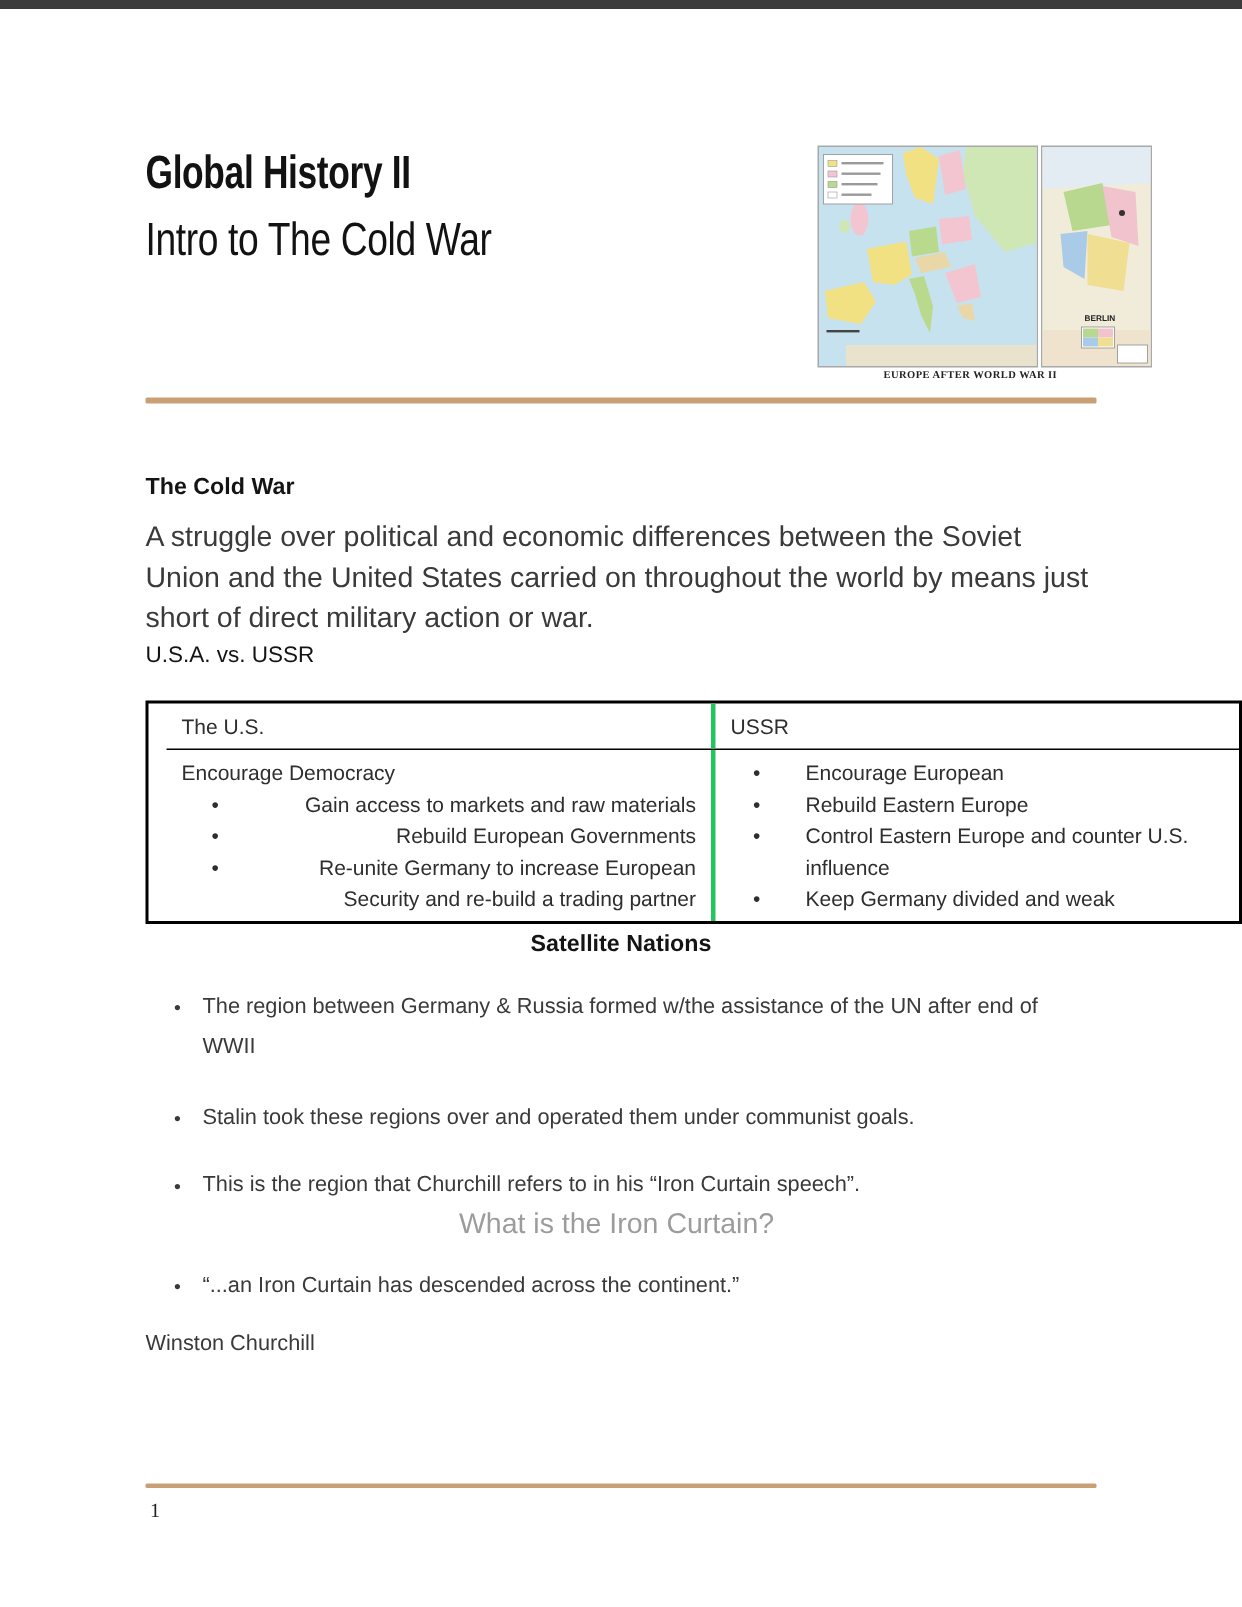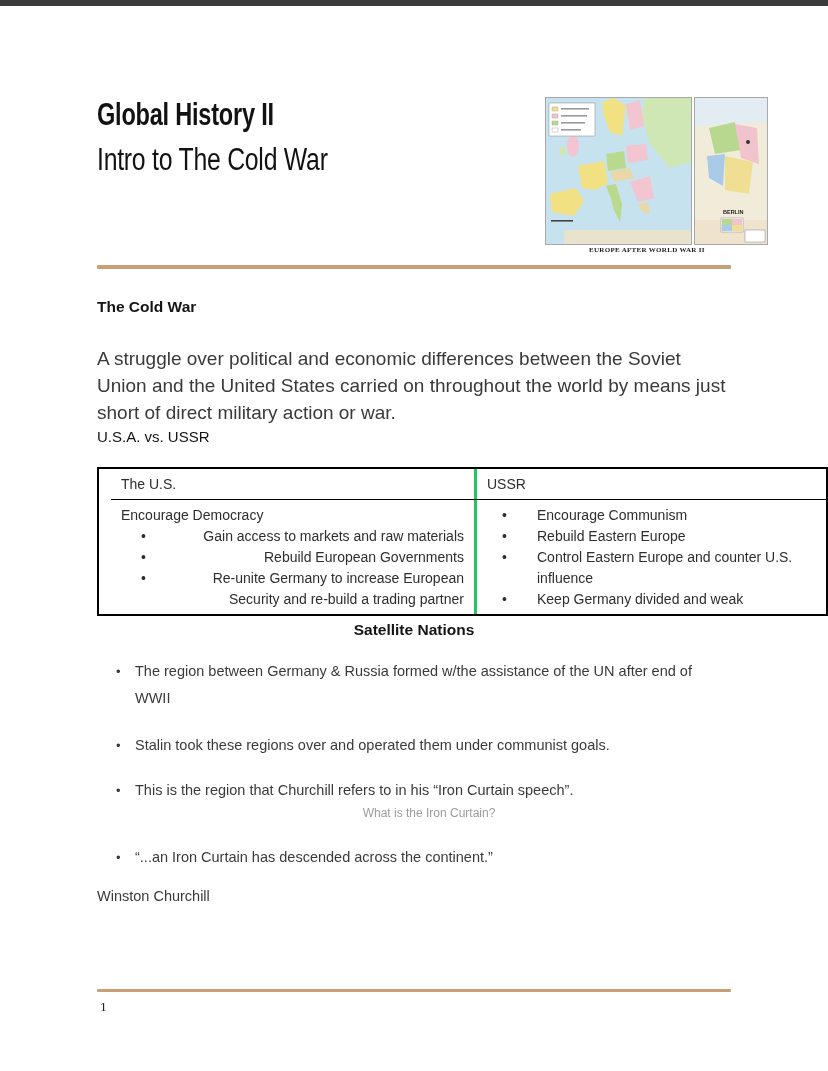--- a/index.html
+++ b/index.html
@@ -25,21 +25,21 @@
     margin-top:1px; font-family:"Liberation Serif", serif; font-size:7px; font-weight:700;
     text-transform:uppercase; letter-spacing:0.3px; color:#222; line-height:9px;padding-left:44px;
   }
 
   
   .divider { position:absolute; left:97px; width:634px; background:#c99f76; border-radius:1px; }
   .top-divider { top:265px; height:4px; }
   .bottom-divider { top:989px; height:3px; }
 
   
-  .h-coldwar { position:absolute; left:97px; top:298px; font-size:15.5px; font-weight:700; color:#141414; }
+  .h-coldwar { position:absolute; left:97px; top:316px; font-size:15.5px; font-weight:700; color:#141414; }
   .p-coldwar { position:absolute; left:97px; top:345px; width:633px; font-size:19px; line-height:27px; color:#3a3a3a; }
   .h-versus  { position:absolute; left:97px; top:428px; font-size:15px; font-weight:400; color:#141414;text-align:center; }
 
   
   .vs-table { position:absolute; left:97px; top:467px; width:731px; border:2px solid #000; font-size:14px; color:#2e2e2e; background:#fff; }
   .vs-row { display:grid; grid-template-columns:363px 1fr;margin-left:12px; }
   .vs-header { border-bottom:1px solid #000; }
   .vs-row .cell + .cell { border-left:3px solid #22c55e; }
   .vs-header .cell { padding:6px 10px 5px; line-height:19px; }
   .vs-body .cell { padding:5px 10px 4px; line-height:21px; }
@@ -51,21 +51,21 @@
   .ussr-list li::before { content:"\2022"; position:absolute; left:15px; }
 
   
   .h-satellite { position:absolute; left:97px; top:621px; width:634px; text-align:center; font-size:15.5px; font-weight:700; color:#141414; }
   .sat-li { position:absolute; left:97px; width:612px; padding-left:38px; font-size:14.5px; line-height:27px; color:#3a3a3a; }
   .sat-li::before { content:"\2022"; position:absolute; left:19px; font-size:13px; }
   .sat-li-1 { top:658px; }
   .sat-li-2 { top:732px; }
   .sat-li-3 { top:777px; }
   .sat-li-4 { top:844px; }
-  .sat-question { position:absolute; left:112px; top:806px; width:634px; text-align:center; font-size:12px; color:#9c9c9c; }
+  .sat-question { position:absolute; left:94px; top:806px; width:634px; text-align:center; font-size:19px; color:#9c9c9c; }
   .attribution { position:absolute; left:97px; top:888px; font-size:14.5px; color:#3a3a3a; }
 
   
   .page-number { position:absolute; left:100px; top:999px; font-family:"Liberation Serif", serif; font-size:13.5px; color:#222; }
 </style>
 </head>
 <body>
 
 <div class="page">
 
@@ -146,21 +146,21 @@
       <div class="cell">
         <div class="lead">Encourage Democracy</div>
         <ul class="cell-list us-list">
           <li>Gain access to markets and raw materials</li>
           <li>Rebuild European Governments</li>
           <li>Re-unite Germany to increase European Security and re-build a trading partner</li>
         </ul>
       </div>
       <div class="cell">
         <ul class="cell-list ussr-list">
-          <li>Encourage Communism</li>
+          <li>Encourage European</li>
           <li>Rebuild Eastern Europe</li>
           <li>Control Eastern Europe and counter  U.S. influence</li>
           <li>Keep Germany divided and weak</li>
         </ul>
       </div>
     </div>
   </div>
 
   <h2 class="h-satellite">Satellite Nations</h2>
 

